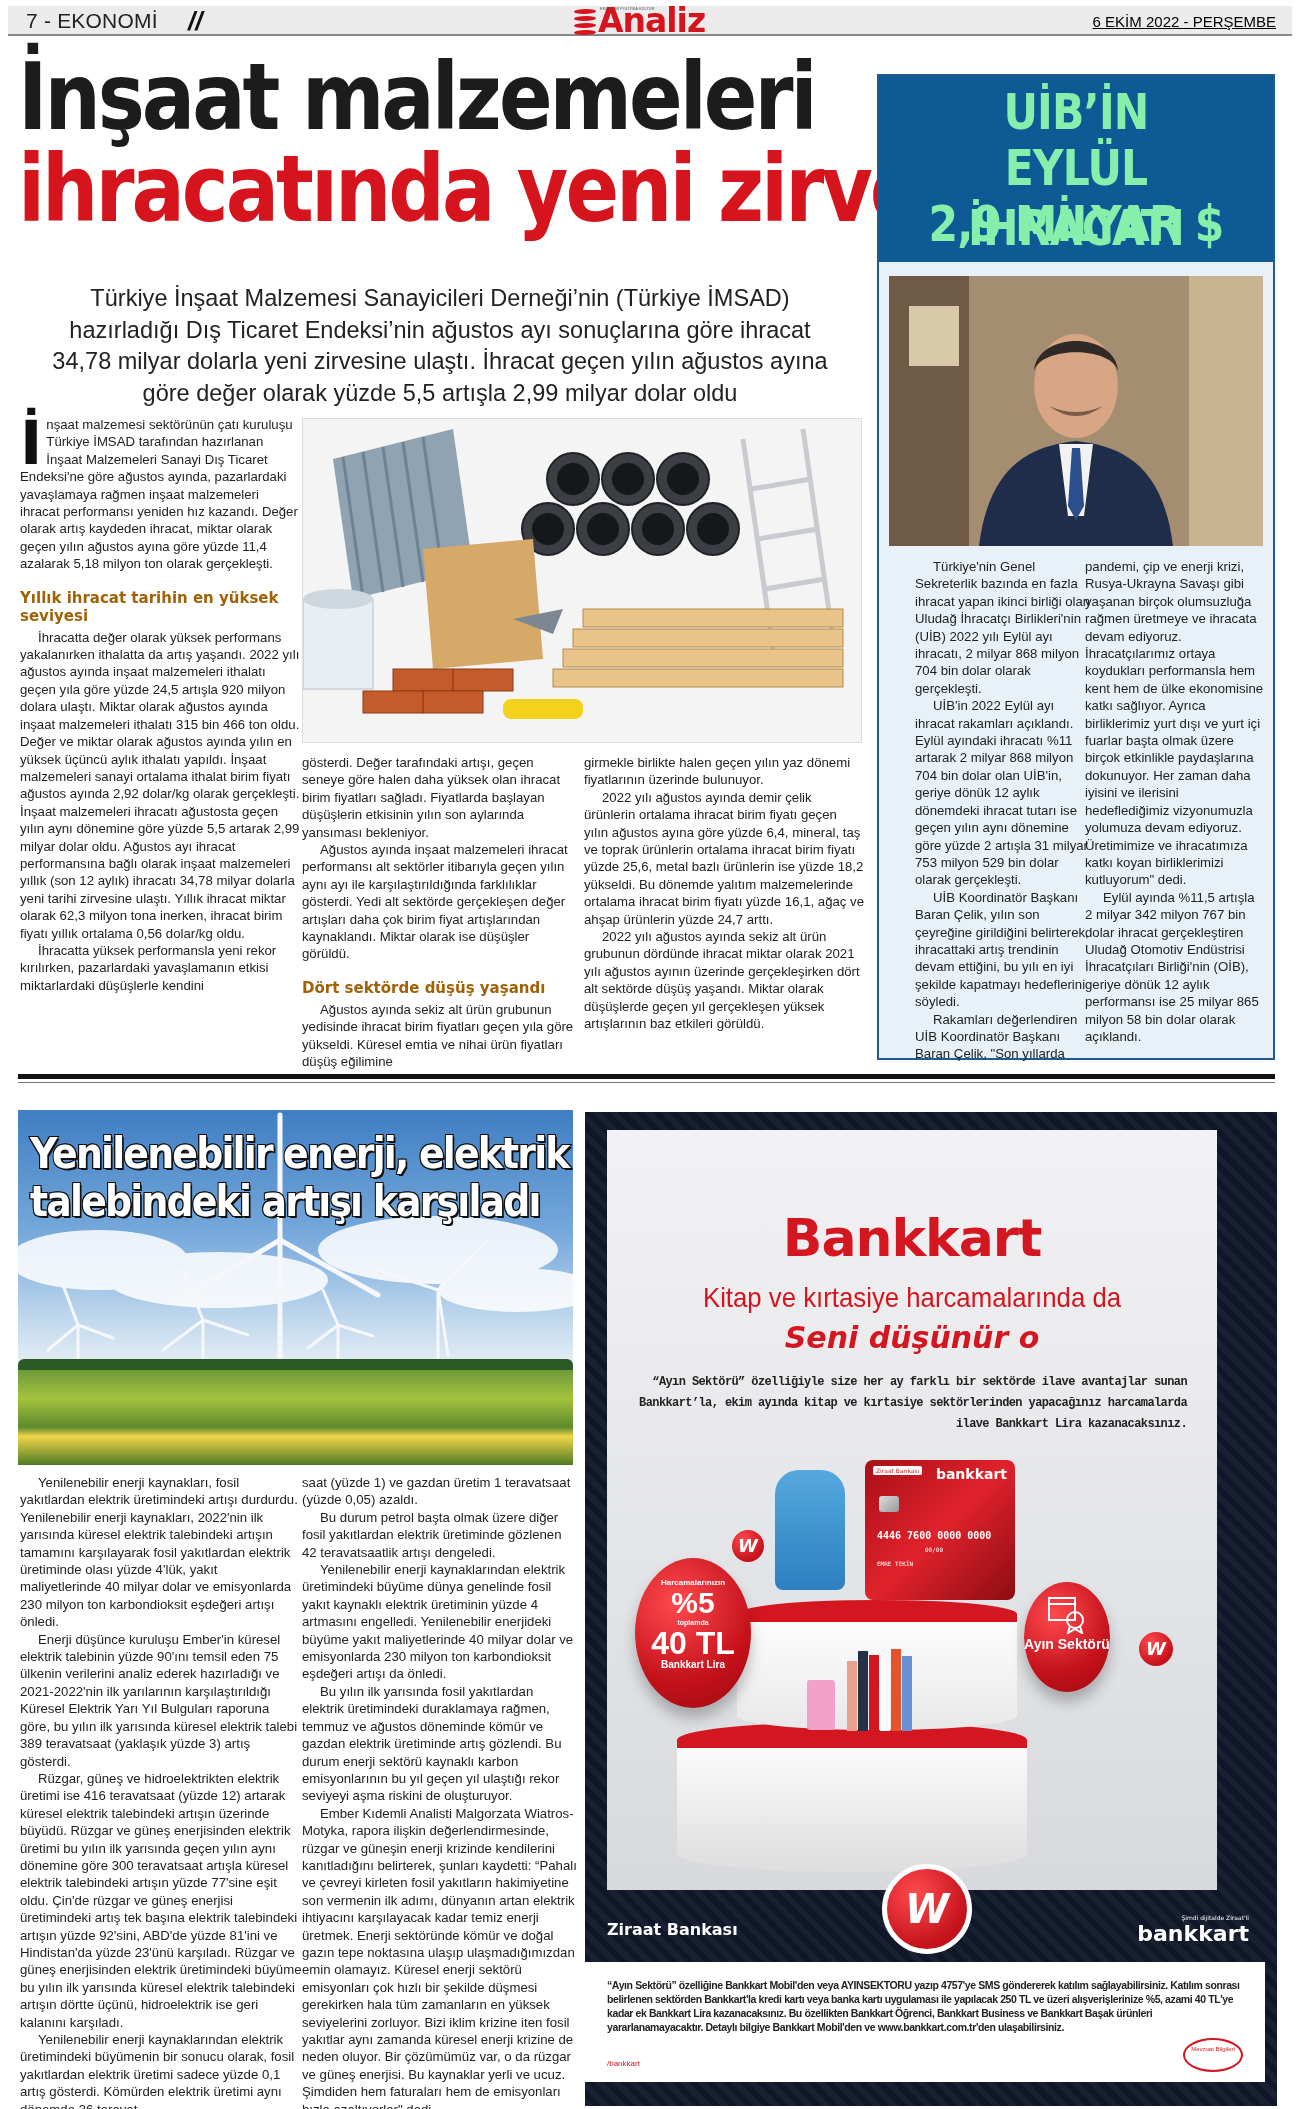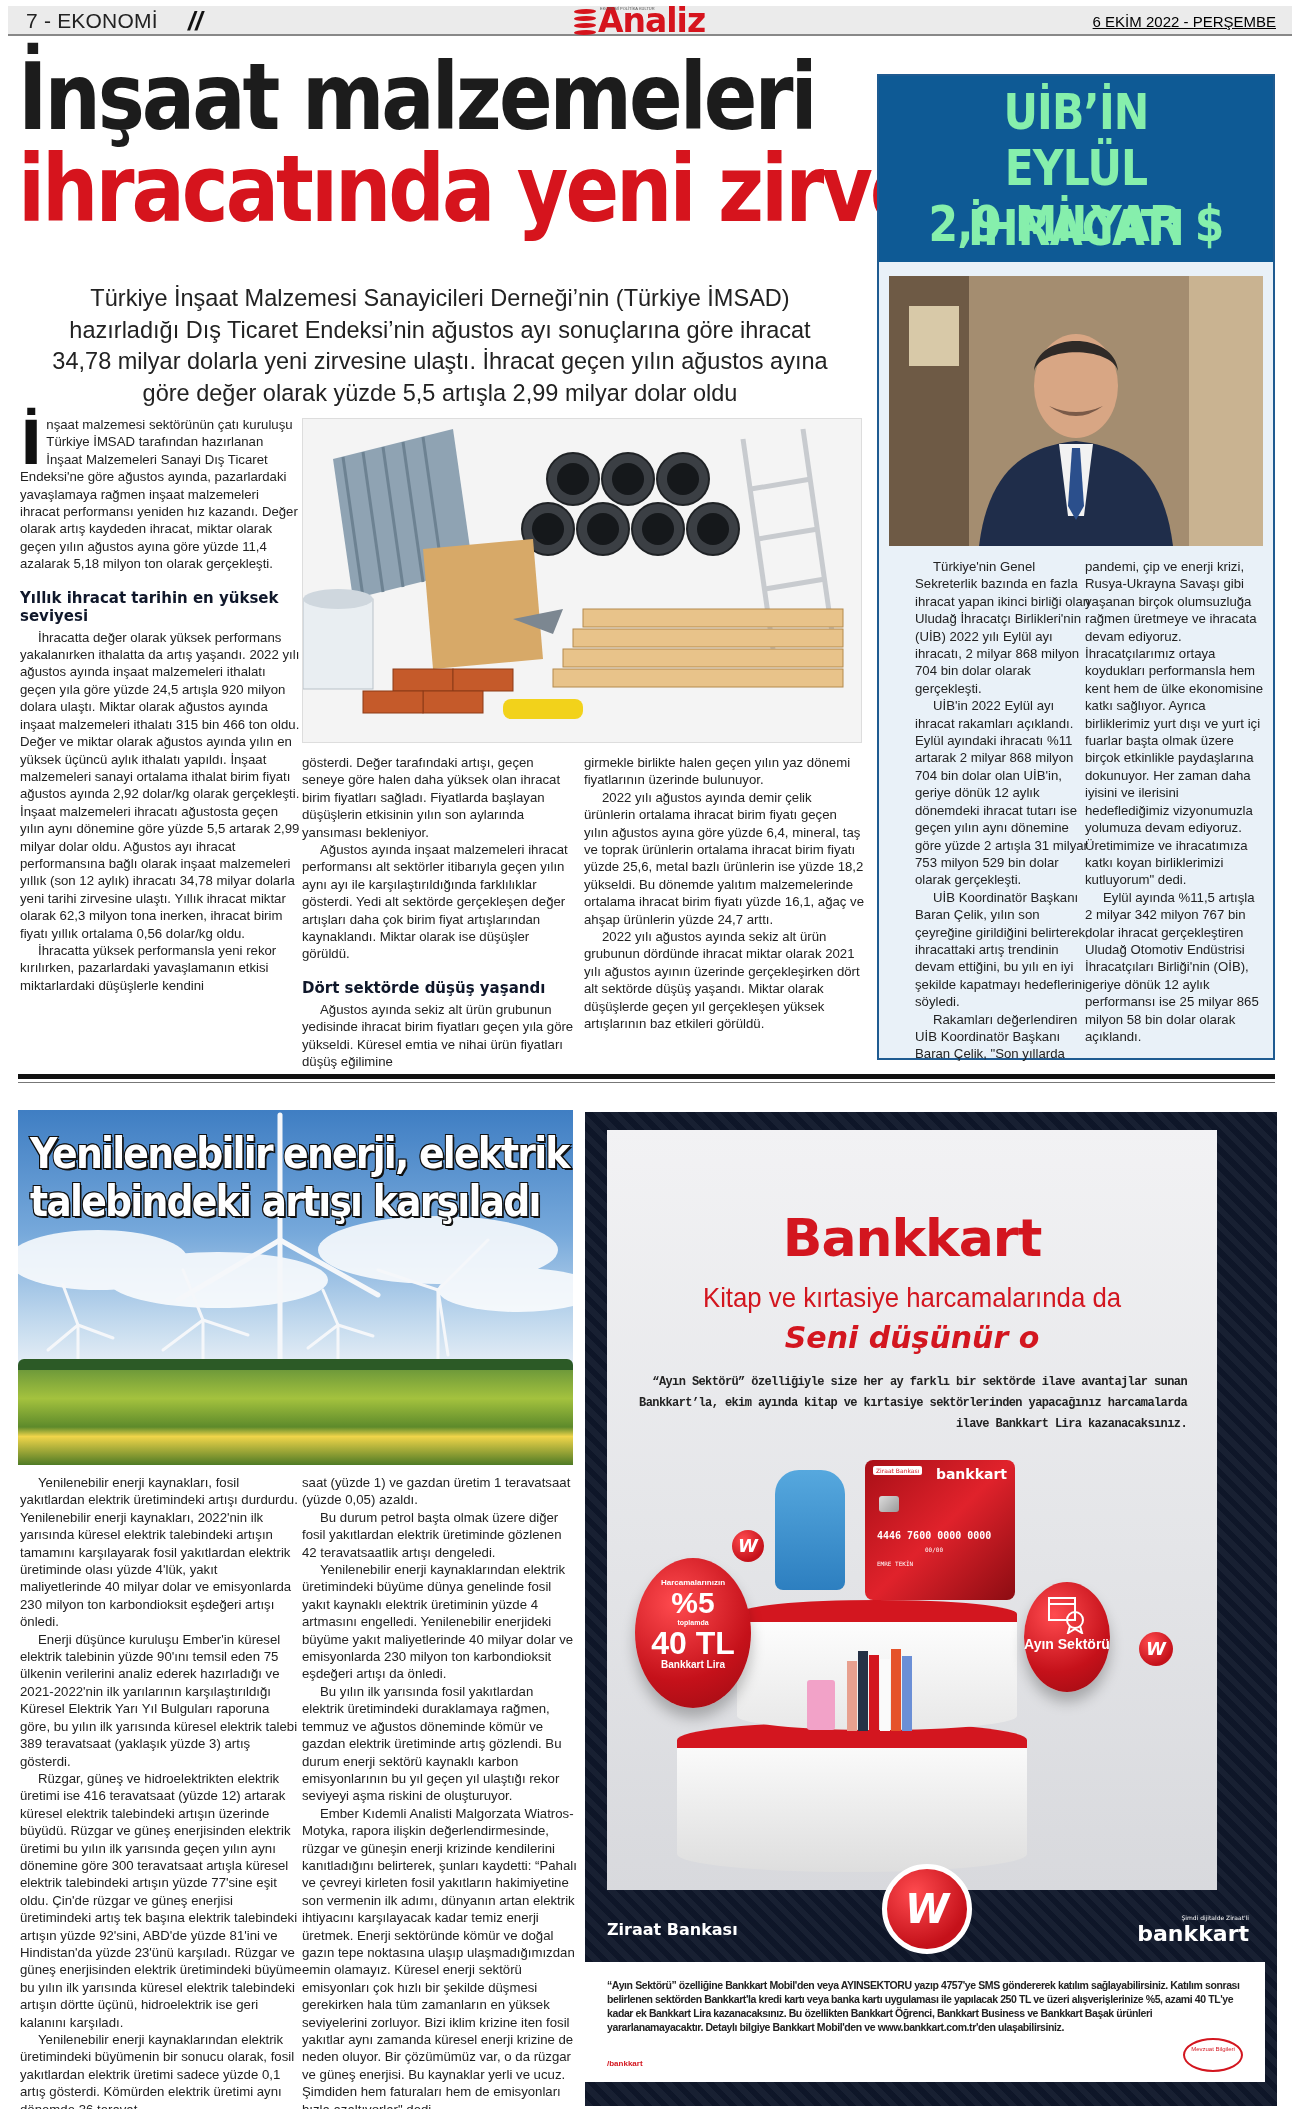--- a/index.html
+++ b/index.html
@@ -22,21 +22,21 @@
   .headline .l1 { font-size: 92px; color: #1c1c1c; display: block; transform: scaleX(0.86); transform-origin: left; white-space: nowrap; }
   .headline .l2 { font-size: 92px; color: #d6141d; display: block; transform: scaleX(0.86); transform-origin: left; white-space: nowrap; }
 
   .deck { position: absolute; left: 20px; top: 282px; width: 840px; text-align: center; font-size: 24.5px; line-height: 31.5px; color: #222; font-family: "Liberation Sans", sans-serif; transform: scaleX(0.96); transform-origin: center top; }
 
   
   .col { position: absolute; font-size: 13.2px; line-height: 17.4px; color: #222; text-align: left; font-family: "Liberation Sans", sans-serif; }
   .col p { text-indent: 18px; }
   .col p.noindent { text-indent: 0; }
   .dropcap { float: left; font-size: 60px; line-height: 50px; font-weight: bold; margin: 2px 4px 0 0; color: #111; font-family: "DejaVu Sans", sans-serif; }
-  .subhead { font-family: "DejaVu Sans", sans-serif; font-weight: bold; font-size: 15px; line-height: 18px; color: #0f172a; margin: 16px 0 4px; }
+  .subhead { font-family: "DejaVu Sans", sans-serif; font-weight: bold; font-size: 15px; line-height: 18px; color: #a16207; margin: 16px 0 4px; }
 
   
   .constr-img { position: absolute; left: 302px; top: 418px; width: 560px; height: 325px; background: linear-gradient(180deg,#f5f5f5,#eaeaea); overflow: hidden; border: 1px solid #ddd; }
 
   
   .uib-box { position: absolute; left: 877px; top: 74px; width: 398px; height: 986px; border: 2px solid #1f5b91; background: #e9f1f8; }
   .uib-head { position: absolute; left: 0; top: 0; width: 394px; height: 186px; background: #0e5a95; text-align: center; font-family: "DejaVu Sans", sans-serif; font-weight: bold; color: #86efac; }
   .uib-head .t1 { position: absolute; top: 6px; left: 0; width: 100%; font-size: 50px; line-height: 60px; letter-spacing: -1px; transform: scaleX(0.85); }
   .uib-head .t2 { position: absolute; top: 62px; left: 0; width: 100%; font-size: 50px; line-height: 60px; letter-spacing: -1px; transform: scaleX(0.85); }
   .uib-head .t3 { position: absolute; top: 118px; left: 0; width: 100%; font-size: 50px; line-height: 60px; letter-spacing: -1px; transform: scaleX(0.85); }
@@ -87,21 +87,21 @@
   .books span { display: block; width: 10px; }
   .cup { position: absolute; left: 200px; top: 220px; width: 28px; height: 50px; background: #f2a2c8; border-radius: 3px; }
 
   .ad-footer { position: absolute; left: 0; top: 800px; width: 100%; height: 60px; }
   .ad-footer .zb { position: absolute; left: 22px; top: 8px; font-family: "DejaVu Sans", sans-serif; font-weight: bold; font-size: 16px; color: #fff; }
   .ad-footer .bk { position: absolute; right: 28px; top: 2px; font-family: "DejaVu Sans", sans-serif; font-weight: bold; font-size: 22px; color: #fff; }
   .ad-footer .bk small { display: block; font-size: 6px; font-weight: normal; text-align: right; }
   .ad-footer .wcenter { position: absolute; left: 297px; top: -48px; width: 90px; height: 90px; border: 5px solid #fff; font-size: 40px; line-height: 80px; }
   .ad-legal { position: absolute; left: 0; top: 850px; width: 680px; height: 120px; background: #fff; padding: 16px 22px 0; }
   .ad-legal p { font-family: "Liberation Sans", sans-serif; font-weight: bold; font-size: 10.5px; line-height: 14px; color: #222; letter-spacing: -0.4px; }
-  .ad-legal .social { position: absolute; left: 22px; bottom: 14px; font-size: 8px; font-weight: bold; color: #d3161f; }
+  .ad-legal .social { position: absolute; left: 22px; bottom: 14px; font-size: 8px; font-weight: normal; color: #d3161f; }
   .ad-legal .consumer { position: absolute; right: 22px; bottom: 10px; width: 60px; height: 34px; border: 2px solid #d3161f; border-radius: 50%; font-size: 6px; color: #d3161f; text-align: center; padding-top: 6px; }
 </style>
 </head>
 <body>
 
 <div class="masthead">
   <span class="section">7 - EKONOMİ</span>
   <span class="slashes">//</span>
   <div class="logo">
     <div class="mark">

